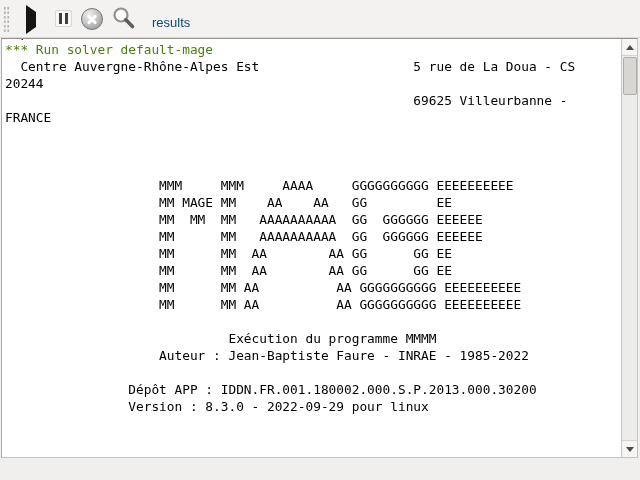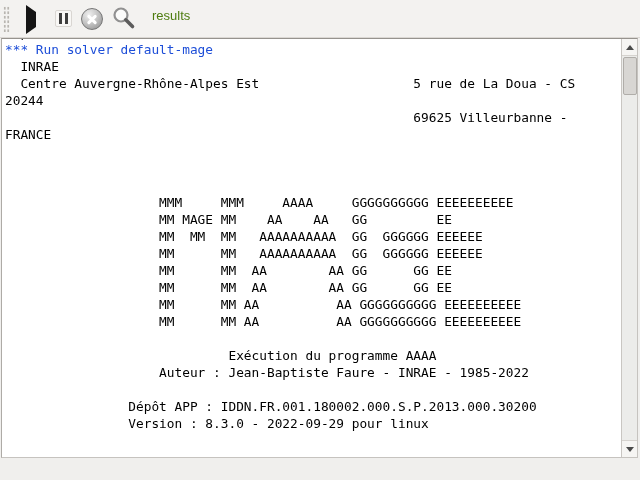--- a/index.html
+++ b/index.html
@@ -40,22 +40,22 @@
   }
   .stop-x { position:absolute; left:50%; top:50%; width:0; height:0; }
   .stop-x::before, .stop-x::after {
     content:""; position:absolute; left:-6px; top:-1.5px; width:12px; height:3px;
     background:#ffffff; border-radius:2px;
   }
   .stop-x::before { transform:rotate(45deg); }
   .stop-x::after  { transform:rotate(-45deg); }
   .search-btn { left:110px; top:4px; width:28px; height:28px; }
   .toolbar-title {
-    position:absolute; left:152px; top:8px;
-    font-size:13px; color:#4d7c0f; line-height:15px;
+    position:absolute; left:152px; top:15px;
+    font-size:13px; color:#0c4a6e; line-height:15px;
   }
 
   
   .text-widget {
     position:absolute; left:1px; top:38px; width:637px; height:420px;
     background:#ffffff; box-sizing:border-box;
     border:1px solid; border-color:#96938e #c6c3bf #c6c3bf #aeaba6;
   }
   .console-viewport {
     position:absolute; left:0; top:0; right:16px; bottom:0; overflow:hidden;
@@ -122,39 +122,38 @@
     </svg>
   </button>
 
   <span class="toolbar-title">results</span>
 </div>
 
 <div class="text-widget">
   <div class="console-viewport">
     <div class="console-text">
         <div class="line">.;p</div>
-        <div class="line" style="color: #1d4ed8;">*** Run solver default-mage</div>
-        <div class="line">  INRAE</div>
+        <div class="line" style="color: #4d7c0f;">*** Run solver default-mage</div>
         <div class="line">  Centre Auvergne-Rhône-Alpes Est                    5 rue de La Doua - CS</div>
         <div class="line">20244</div>
         <div class="line">                                                     69625 Villeurbanne -</div>
         <div class="line">FRANCE</div>
         <div class="line"></div>
         <div class="line"></div>
         <div class="line"></div>
         <div class="line">                    MMM     MMM     AAAA     GGGGGGGGGG EEEEEEEEEE</div>
         <div class="line">                    MM MAGE MM    AA    AA   GG         EE</div>
         <div class="line">                    MM  MM  MM   AAAAAAAAAA  GG  GGGGGG EEEEEE</div>
         <div class="line">                    MM      MM   AAAAAAAAAA  GG  GGGGGG EEEEEE</div>
         <div class="line">                    MM      MM  AA        AA GG      GG EE</div>
         <div class="line">                    MM      MM  AA        AA GG      GG EE</div>
         <div class="line">                    MM      MM AA          AA GGGGGGGGGG EEEEEEEEEE</div>
         <div class="line">                    MM      MM AA          AA GGGGGGGGGG EEEEEEEEEE</div>
         <div class="line"></div>
-        <div class="line">                             Exécution du programme AAAA</div>
+        <div class="line">                             Exécution du programme MMMM</div>
         <div class="line">                    Auteur : Jean-Baptiste Faure - INRAE - 1985-2022</div>
         <div class="line"></div>
         <div class="line">                Dépôt APP : IDDN.FR.001.180002.000.S.P.2013.000.30200</div>
         <div class="line">                Version : 8.3.0 - 2022-09-29 pour linux</div>
       </div>
   </div>
 
   <div class="vscroll">
     <div class="scroll-btn up">
       <span class="arr-up"></span>

